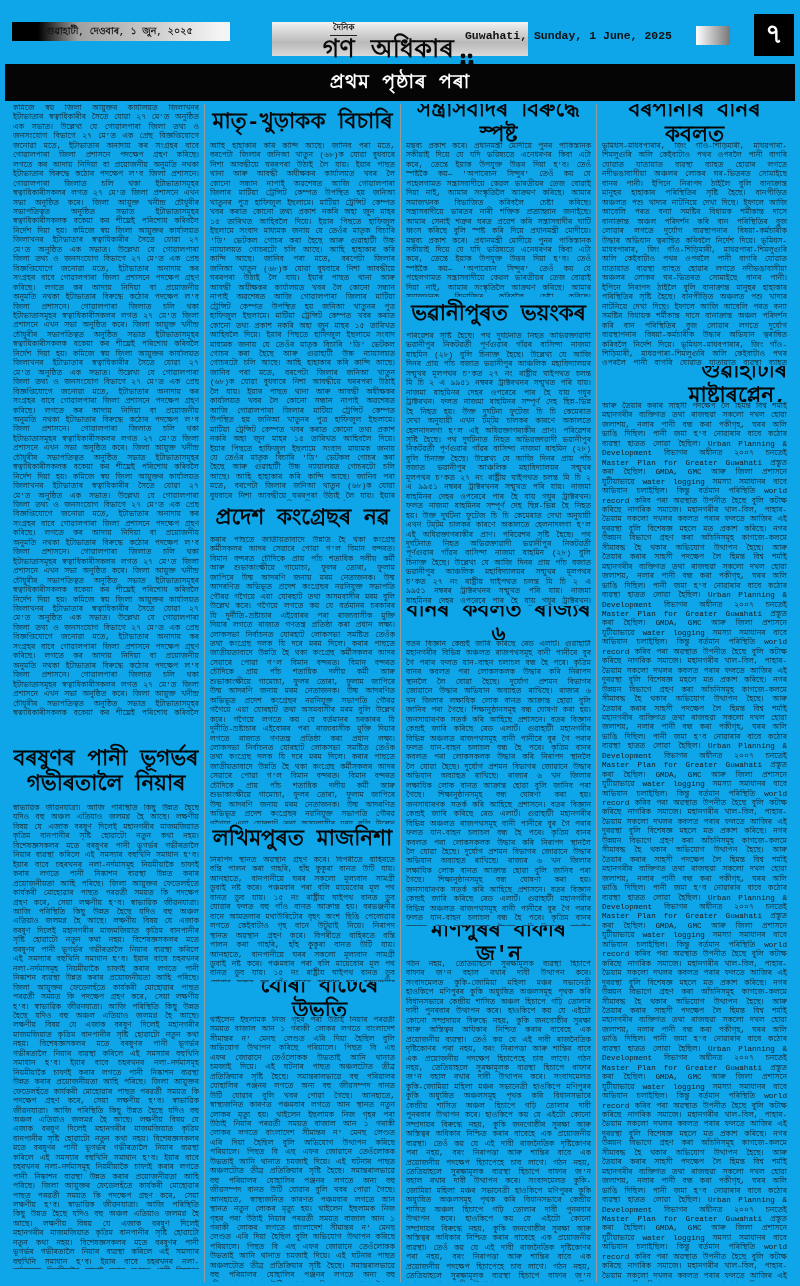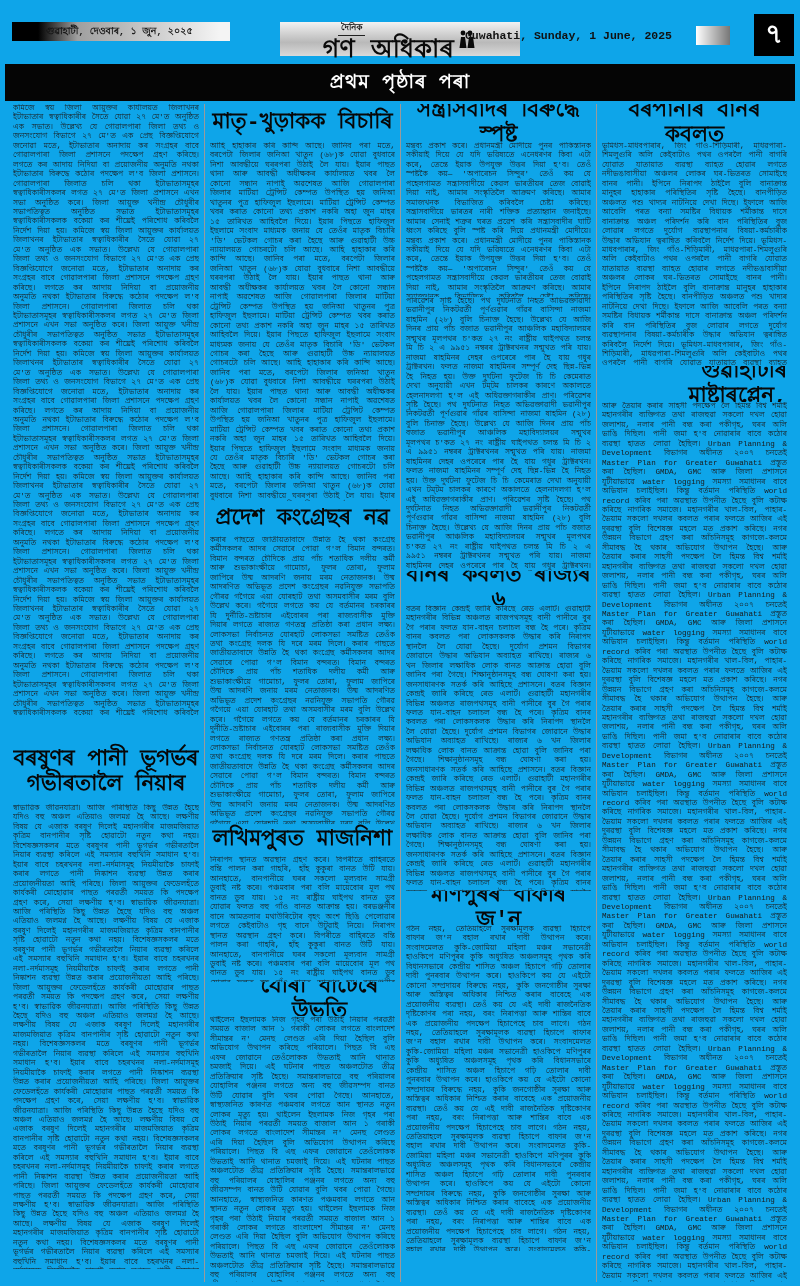--- a/index.html
+++ b/index.html
@@ -4,27 +4,27 @@
 <style>
   html,body{margin:0;padding:0;background:#e9e9e9;}
   .page{position:relative;width:800px;height:1286px;background:#0ea5e9;margin:0 auto;
         font-family:Liberation Mono, monospace;overflow:hidden;}
   
   .hdr{position:absolute;top:6px;left:0;right:0;height:54px;}
   .hdr-left{position:absolute;left:12px;top:16px;width:218px;height:19px;
       background:linear-gradient(to right,#000 0%,#000 12%,#9f9f9f 30%,#f4f4f4 95%);
       display:flex;align-items:center;}
   .hdr-left span{margin-left:34px;font-size:9.5px;font-weight:bold;color:#161616;white-space:nowrap;}
-  .hdr-center{position:absolute;left:50%;top:6px;transform:translateX(-50%);width:240px;height:46px;}
+  .hdr-center{position:absolute;left:50%;top:6px;transform:translateX(-50%);width:240px;height:46px;padding-left:16px;}
   .masthead-bar{position:absolute;left:0;right:0;top:10px;height:34px;
       background:linear-gradient(to bottom,#f2f2f2,#b9b9b9 60%,#d9d9d9);
       display:flex;align-items:center;justify-content:center;}
   .masthead-daily{position:absolute;top:-1px;left:58px;font-size:8.5px;font-weight:bold;color:#111;
       border-bottom:1px solid #222;padding:0 3px;}
-  .masthead-title{font-size:25px;font-weight:800;color:#0a0a0a;display:flex;align-items:flex-start;gap:3px;
+  .masthead-title{font-size:25px;font-weight:800;color:#0a0a0a;display:flex;align-items:flex-end;gap:3px;
       letter-spacing:0.5px;margin-top:22px;}
   .hdr-right{position:absolute;right:6px;top:8px;height:42px;display:flex;align-items:center;gap:24px;}
   .hdr-right .rdate{font-size:11.5px;font-weight:bold;color:#111;white-space:nowrap;}
   .hdr-right .fade{width:34px;height:19px;background:linear-gradient(to right,#fff,#777);}
   .pagenum{width:40px;height:42px;background:#000;color:#fff;display:flex;align-items:center;
       justify-content:center;font-size:27px;font-weight:bold;}
   
   .banner{position:absolute;top:64px;left:5px;right:5px;height:37px;background:#050505;
       display:flex;align-items:center;justify-content:center;}
   .banner span{color:#fff;font-size:19px;font-weight:bold;letter-spacing:1px;}
@@ -84,20 +84,21 @@
         <h2 class="headline" style="height: 35px;">প্ৰদেশ কংগ্ৰেছৰ নৱ</h2>
         <p class="bodytxt" style="height: 288px;">কৰাৰ পাছতে জাতীয়তাবাদে উন্নতি হৈ থকা কংগ্ৰেছ কৰ্মীসকলৰ আদৰ সেৱাৰে পোৱা গ'ল বিমান বন্দৰত। বিমান বন্দৰত চৌদিকে প্ৰায় পাঁচ শতাধিক দলীয় কৰ্মী আৰু শুভাকাংক্ষীয়ে গামোচা, ফুলৰ তোৰা, ফুলাম জাপিৰে উষ্ম আদৰণি জনায় মৰম নেতাজনক। উষ্ম আদৰণিত অভিভূত প্ৰদেশ কংগ্ৰেছৰ নৱনিযুক্ত সভাপতি গৌৰৱ গগৈয়ে এয়া যোৰহাট তথা অসমবাসীৰ মৰম বুলি উল্লেখ কৰে। গগৈয়ে লগতে কয় যে বৰ্তমানৰ চৰকাৰৰ যি দুৰ্নীতি-ভ্ৰষ্টাচাৰ এইবোৰৰ পৰা ৰাজ্যবাসীক মুক্তি দিয়াৰ লগতে ৰাজ্যত গণতন্ত্ৰ প্ৰতিষ্ঠা কৰা প্ৰধান লক্ষ্য। লোকসভা নিৰ্বাচনত যোৰহাট লোকসভা সমষ্টিত তেওঁক তথা কংগ্ৰেছ দলক যি দৰে মৰম দিলে। কৰাৰ পাছতে জাতীয়তাবাদে উন্নতি হৈ থকা কংগ্ৰেছ কৰ্মীসকলৰ আদৰ সেৱাৰে পোৱা গ'ল বিমান বন্দৰত। বিমান বন্দৰত চৌদিকে প্ৰায় পাঁচ শতাধিক দলীয় কৰ্মী আৰু শুভাকাংক্ষীয়ে গামোচা, ফুলৰ তোৰা, ফুলাম জাপিৰে উষ্ম আদৰণি জনায় মৰম নেতাজনক। উষ্ম আদৰণিত অভিভূত প্ৰদেশ কংগ্ৰেছৰ নৱনিযুক্ত সভাপতি গৌৰৱ গগৈয়ে এয়া যোৰহাট তথা অসমবাসীৰ মৰম বুলি উল্লেখ কৰে। গগৈয়ে লগতে কয় যে বৰ্তমানৰ চৰকাৰৰ যি দুৰ্নীতি-ভ্ৰষ্টাচাৰ এইবোৰৰ পৰা ৰাজ্যবাসীক মুক্তি দিয়াৰ লগতে ৰাজ্যত গণতন্ত্ৰ প্ৰতিষ্ঠা কৰা প্ৰধান লক্ষ্য। লোকসভা নিৰ্বাচনত যোৰহাট লোকসভা সমষ্টিত তেওঁক তথা কংগ্ৰেছ দলক যি দৰে মৰম দিলে। কৰাৰ পাছতে জাতীয়তাবাদে উন্নতি হৈ থকা কংগ্ৰেছ কৰ্মীসকলৰ আদৰ সেৱাৰে পোৱা গ'ল বিমান বন্দৰত। বিমান বন্দৰত চৌদিকে প্ৰায় পাঁচ শতাধিক দলীয় কৰ্মী আৰু শুভাকাংক্ষীয়ে গামোচা, ফুলৰ তোৰা, ফুলাম জাপিৰে উষ্ম আদৰণি জনায় মৰম নেতাজনক। উষ্ম আদৰণিত অভিভূত প্ৰদেশ কংগ্ৰেছৰ নৱনিযুক্ত সভাপতি গৌৰৱ গগৈয়ে এয়া যোৰহাট তথা অসমবাসীৰ মৰম বুলি উল্লেখ কৰে। গগৈয়ে লগতে কয় যে বৰ্তমানৰ চৰকাৰৰ যি দুৰ্নীতি-ভ্ৰষ্টাচাৰ এইবোৰৰ পৰা ৰাজ্যবাসীক মুক্তি দিয়াৰ লগতে ৰাজ্যত গণতন্ত্ৰ প্ৰতিষ্ঠা কৰা প্ৰধান লক্ষ্য। লোকসভা নিৰ্বাচনত যোৰহাট লোকসভা সমষ্টিত তেওঁক তথা কংগ্ৰেছ দলক যি দৰে মৰম দিলে। কৰাৰ পাছতে জাতীয়তাবাদে উন্নতি হৈ থকা কংগ্ৰেছ কৰ্মীসকলৰ আদৰ সেৱাৰে পোৱা গ'ল বিমান বন্দৰত। বিমান বন্দৰত চৌদিকে প্ৰায় পাঁচ শতাধিক দলীয় কৰ্মী আৰু শুভাকাংক্ষীয়ে গামোচা, ফুলৰ তোৰা, ফুলাম জাপিৰে উষ্ম আদৰণি জনায় মৰম নেতাজনক। উষ্ম আদৰণিত অভিভূত প্ৰদেশ কংগ্ৰেছৰ নৱনিযুক্ত সভাপতি গৌৰৱ গগৈয়ে এয়া যোৰহাট তথা অসমবাসীৰ মৰম বুলি উল্লেখ কৰে। গগৈয়ে লগতে কয় যে বৰ্তমানৰ চৰকাৰৰ যি দুৰ্নীতি-ভ্ৰষ্টাচাৰ এইবোৰৰ পৰা ৰাজ্যবাসীক মুক্তি দিয়াৰ লগতে ৰাজ্যত গণতন্ত্ৰ প্ৰতিষ্ঠা কৰা প্ৰধান লক্ষ্য। লোকসভা নিৰ্বাচনত যোৰহাট লোকসভা সমষ্টিত তেওঁক তথা কংগ্ৰেছ দলক যি দৰে মৰম দিলে।</p>
         <h2 class="headline" style="height: 32px;">লখিমপুৰত মাজনিশা</h2>
         <p class="bodytxt" style="height: 126px;">নিৰাপদ স্থানত অৱস্থান গ্ৰহণ কৰে। বিপৰীতে বাহিৰতে বন্তি পালন কৰা গাহৰি, হাঁহ কুকুৰা বানত উটি যায়। আনহাতে, বানপানীয়ে ঘৰৰ সকলো মূল্যবান সামগ্ৰী ডুবাই নষ্ট কৰে। পঞ্চমবাৰ পৰা বলি মায়েবোৰ মূল পথ বানত ডুব যায়। ১৫ নং ৰাষ্ট্ৰীয় ঘাইপথ বানত ডুব যোৱাৰ ফলত বহু গাঁও বানত আক্ৰান্ত হয়। বৰভঞ্জনীৰ বানে আমতলাৰ মথাউৰিটোৰ বৃহৎ অংশ ছিঙি পেলোৱাৰ লগতে কেইবাটাও গৃহ বানে উটুৱাই নিয়ে। নিৰাপদ স্থানত অৱস্থান গ্ৰহণ কৰে। বিপৰীতে বাহিৰতে বন্তি পালন কৰা গাহৰি, হাঁহ কুকুৰা বানত উটি যায়। আনহাতে, বানপানীয়ে ঘৰৰ সকলো মূল্যবান সামগ্ৰী ডুবাই নষ্ট কৰে। পঞ্চমবাৰ পৰা বলি মায়েবোৰ মূল পথ বানত ডুব যায়। ১৫ নং ৰাষ্ট্ৰীয় ঘাইপথ বানত ডুব যোৱাৰ ফলত বহু গাঁও বানত আক্ৰান্ত হয়। বৰভঞ্জনীৰ বানে আমতলাৰ মথাউৰিটোৰ বৃহৎ অংশ ছিঙি পেলোৱাৰ লগতে কেইবাটাও গৃহ বানে উটুৱাই নিয়ে।</p>
         <h2 class="headline" style="height: 34px; margin-left: 34px;">যোৰা বাটেৰে উভতি</h2>
         <p class="bodytxt" style="height: 270px;">থাইলেন ইছলামক নিজ গৃহৰ পৰা উঠাই নিয়াৰ পৰৱৰ্তী সময়ত বাজাল আন ১ গৰাকী লোকৰ লগতে বাংলাদেশ সীমান্তৰ ন' মেনছ লেণ্ডত এৰি দিয়া হৈছিল বুলি অভিযোগ উত্থাপন কৰিছে পৰিয়ালে। পিছত বি এছ এফৰ জোৱানে তেওঁলোকক উভতাই আনি থানাত চমজাই দিয়ে। এই ঘটনাৰ পাছত অঞ্চলটোত তীব্ৰ প্ৰতিক্ৰিয়াৰ সৃষ্টি হৈছে। সমান্তৰালভাৱে বহু পৰিয়ালৰ যোহালিৰ পঞ্জনৰ লগতে অন্য বহু জীৱসম্পদ বানত উটি যোৱাৰ বুলি খবৰ পোৱা গৈছে। আনহাতে, স্বাস্থ্যজনিত কাৰণত পঞ্চমবাৰ লগতে আন স্থানত নতুন লোকৰ মৃত্যু হয়। থাইলেন ইছলামক নিজ গৃহৰ পৰা উঠাই নিয়াৰ পৰৱৰ্তী সময়ত বাজাল আন ১ গৰাকী লোকৰ লগতে বাংলাদেশ সীমান্তৰ ন' মেনছ লেণ্ডত এৰি দিয়া হৈছিল বুলি অভিযোগ উত্থাপন কৰিছে পৰিয়ালে। পিছত বি এছ এফৰ জোৱানে তেওঁলোকক উভতাই আনি থানাত চমজাই দিয়ে। এই ঘটনাৰ পাছত অঞ্চলটোত তীব্ৰ প্ৰতিক্ৰিয়াৰ সৃষ্টি হৈছে। সমান্তৰালভাৱে বহু পৰিয়ালৰ যোহালিৰ পঞ্জনৰ লগতে অন্য বহু জীৱসম্পদ বানত উটি যোৱাৰ বুলি খবৰ পোৱা গৈছে। আনহাতে, স্বাস্থ্যজনিত কাৰণত পঞ্চমবাৰ লগতে আন স্থানত নতুন লোকৰ মৃত্যু হয়। থাইলেন ইছলামক নিজ গৃহৰ পৰা উঠাই নিয়াৰ পৰৱৰ্তী সময়ত বাজাল আন ১ গৰাকী লোকৰ লগতে বাংলাদেশ সীমান্তৰ ন' মেনছ লেণ্ডত এৰি দিয়া হৈছিল বুলি অভিযোগ উত্থাপন কৰিছে পৰিয়ালে। পিছত বি এছ এফৰ জোৱানে তেওঁলোকক উভতাই আনি থানাত চমজাই দিয়ে। এই ঘটনাৰ পাছত অঞ্চলটোত তীব্ৰ প্ৰতিক্ৰিয়াৰ সৃষ্টি হৈছে। সমান্তৰালভাৱে বহু পৰিয়ালৰ যোহালিৰ পঞ্জনৰ লগতে অন্য বহু জীৱসম্পদ বানত উটি যোৱাৰ বুলি খবৰ পোৱা গৈছে। আনহাতে, স্বাস্থ্যজনিত কাৰণত পঞ্চমবাৰ লগতে আন স্থানত নতুন লোকৰ মৃত্যু হয়।</p>
       </div>
       <div class="col">
         <h2 class="headline" style="height: 38px;">সন্ত্ৰাসবাদৰ বিৰুদ্ধে স্পষ্ট</h2>
         <p class="bodytxt" style="height: 155px;">মন্তব্য প্ৰকাশ কৰে। প্ৰধানমন্ত্ৰী মোদীয়ে পুনৰ পাকিস্তানক সকীয়াই দিয়ে যে যদি ভৱিষ্যতে এনেধৰণৰ কিবা এটা কৰে, তেন্তে ইয়াক উপযুক্ত উত্তৰ দিয়া হ'ব। তেওঁ স্পষ্টকৈ কয়— 'অপাৰেচন সিন্দুৰ' তেওঁ কয় যে পহেলগামত সন্ত্ৰাসবাদীয়ে কেৱল ভাৰতীয়ৰ তেজ বোৱাই দিয়া নাই, আমাৰ সংস্কৃতিলৈ আক্ৰমণ কৰিছে। আমাৰ সমাজখনক বিভাজিত কৰিবলৈ চেষ্টা কৰিছে। সন্ত্ৰাসবাদীয়ে ভাৰতৰ নাৰী শক্তিক প্ৰত্যাহ্বান জনাইছে। আমাৰ সেনাই শত্ৰুৰ ঘৰত প্ৰৱেশ কৰি সন্ত্ৰাসবাদীৰ ঘাটি ধ্বংস কৰিছে বুলি স্পষ্ট কৰি দিয়ে প্ৰধানমন্ত্ৰী মোদীয়ে। মন্তব্য প্ৰকাশ কৰে। প্ৰধানমন্ত্ৰী মোদীয়ে পুনৰ পাকিস্তানক সকীয়াই দিয়ে যে যদি ভৱিষ্যতে এনেধৰণৰ কিবা এটা কৰে, তেন্তে ইয়াক উপযুক্ত উত্তৰ দিয়া হ'ব। তেওঁ স্পষ্টকৈ কয়— 'অপাৰেচন সিন্দুৰ' তেওঁ কয় যে পহেলগামত সন্ত্ৰাসবাদীয়ে কেৱল ভাৰতীয়ৰ তেজ বোৱাই দিয়া নাই, আমাৰ সংস্কৃতিলৈ আক্ৰমণ কৰিছে। আমাৰ সমাজখনক বিভাজিত কৰিবলৈ চেষ্টা কৰিছে। সন্ত্ৰাসবাদীয়ে ভাৰতৰ নাৰী শক্তিক প্ৰত্যাহ্বান জনাইছে। আমাৰ সেনাই শত্ৰুৰ ঘৰত প্ৰৱেশ কৰি সন্ত্ৰাসবাদীৰ ঘাটি ধ্বংস কৰিছে বুলি স্পষ্ট কৰি দিয়ে প্ৰধানমন্ত্ৰী মোদীয়ে।</p>
+        <h2 class="headline" style="height: 35px;">ভৱানীপুৰত ভয়ংকৰ</h2>
         <p class="bodytxt" style="height: 274px;">পৰিৱেশৰ সৃষ্টি হৈছে। পথ দুৰ্ঘটনাত নিহত অভিৱক্তাৱাদী ভৱানীপুৰ নিকটৱৰ্তী পূৰ্ণগুৱাৰ গাঁৱৰ বাসিন্দা নাজমা ষাহমিন (২৮) বুলি চিনাক্ত হৈছে। উল্লেখ্য যে আজি দিনৰ প্ৰায় পাঁচ বজাত ভৱানীপুৰ আঞ্চলিক মহাবিদ্যালয়ৰ সন্মুখৰ মূলপথৰ চ'কত ২৭ নং ৰাষ্ট্ৰীয় ঘাইপথত চলন্ত মি চি ২ এ ৯৯৫১ নম্বৰৰ ট্ৰাক্টৰখনৰ সন্মুখত পৰি যায়। নাজমা ষাহমিনৰ দেহৰ ওপৰেৰে পাৰ হৈ যায় গধুৰ ট্ৰাক্টৰখন। ফলত নাজমা ষাহমিনৰ সম্পূৰ্ণ দেহ ছিন্ন-ভিন্ন হৈ নিহত হয়। উক্ত দুৰ্ঘটনা ফুটেজ চি চি কেমেৰাত দেখা অনুযায়ী এখন টম্টম চালকৰ কাৰণে অকালতে হেলনাদলগা হ'ল এই অধিৱক্তাগৰাকীৰ প্ৰাণ। পৰিৱেশৰ সৃষ্টি হৈছে। পথ দুৰ্ঘটনাত নিহত অভিৱক্তাৱাদী ভৱানীপুৰ নিকটৱৰ্তী পূৰ্ণগুৱাৰ গাঁৱৰ বাসিন্দা নাজমা ষাহমিন (২৮) বুলি চিনাক্ত হৈছে। উল্লেখ্য যে আজি দিনৰ প্ৰায় পাঁচ বজাত ভৱানীপুৰ আঞ্চলিক মহাবিদ্যালয়ৰ সন্মুখৰ মূলপথৰ চ'কত ২৭ নং ৰাষ্ট্ৰীয় ঘাইপথত চলন্ত মি চি ২ এ ৯৯৫১ নম্বৰৰ ট্ৰাক্টৰখনৰ সন্মুখত পৰি যায়। নাজমা ষাহমিনৰ দেহৰ ওপৰেৰে পাৰ হৈ যায় গধুৰ ট্ৰাক্টৰখন। ফলত নাজমা ষাহমিনৰ সম্পূৰ্ণ দেহ ছিন্ন-ভিন্ন হৈ নিহত হয়। উক্ত দুৰ্ঘটনা ফুটেজ চি চি কেমেৰাত দেখা অনুযায়ী এখন টম্টম চালকৰ কাৰণে অকালতে হেলনাদলগা হ'ল এই অধিৱক্তাগৰাকীৰ প্ৰাণ। পৰিৱেশৰ সৃষ্টি হৈছে। পথ দুৰ্ঘটনাত নিহত অভিৱক্তাৱাদী ভৱানীপুৰ নিকটৱৰ্তী পূৰ্ণগুৱাৰ গাঁৱৰ বাসিন্দা নাজমা ষাহমিন (২৮) বুলি চিনাক্ত হৈছে। উল্লেখ্য যে আজি দিনৰ প্ৰায় পাঁচ বজাত ভৱানীপুৰ আঞ্চলিক মহাবিদ্যালয়ৰ সন্মুখৰ মূলপথৰ চ'কত ২৭ নং ৰাষ্ট্ৰীয় ঘাইপথত চলন্ত মি চি ২ এ ৯৯৫১ নম্বৰৰ ট্ৰাক্টৰখনৰ সন্মুখত পৰি যায়। নাজমা ষাহমিনৰ দেহৰ ওপৰেৰে পাৰ হৈ যায় গধুৰ ট্ৰাক্টৰখন। ফলত নাজমা ষাহমিনৰ সম্পূৰ্ণ দেহ ছিন্ন-ভিন্ন হৈ নিহত হয়। উক্ত দুৰ্ঘটনা ফুটেজ চি চি কেমেৰাত দেখা অনুযায়ী এখন টম্টম চালকৰ কাৰণে অকালতে হেলনাদলগা হ'ল এই অধিৱক্তাগৰাকীৰ প্ৰাণ।</p>
         <h2 class="headline" style="height: 34px;">বানৰ কবলত ৰাজ্যৰ ৬</h2>
         <p class="bodytxt" style="height: 286px;">বতৰ বিজ্ঞান কেন্দ্ৰই জাৰি কৰিছে ৰেড এলাৰ্ট। গুৱাহাটী মহানগৰীৰ বিভিন্ন অঞ্চলত ৰাজপথসমূহ বানী পানীৰে বুৰ গৈ পৰাৰ ফলত যান-বাহন চলাচল বন্ধ হৈ পৰে। কৃত্ৰিম বানৰ কবলত পৰা লোকসকলক উদ্ধাৰ কৰি নিৰাপদ স্থানলৈ লৈ যোৱা হৈছে। দুৰ্যোগ প্ৰশমন বিভাগৰ জোৱানে উদ্ধাৰ অভিযান অব্যাহত ৰাখিছে। ৰাজ্যৰ ৬ খন জিলাৰ লক্ষাধিক লোক বানত আক্ৰান্ত হোৱা বুলি জানিব পৰা গৈছে। শিক্ষানুষ্ঠানসমূহ বন্ধ ঘোষণা কৰা হয়। জনসাধাৰণক সতৰ্ক কৰি আহিছে প্ৰশাসনে। বতৰ বিজ্ঞান কেন্দ্ৰই জাৰি কৰিছে ৰেড এলাৰ্ট। গুৱাহাটী মহানগৰীৰ বিভিন্ন অঞ্চলত ৰাজপথসমূহ বানী পানীৰে বুৰ গৈ পৰাৰ ফলত যান-বাহন চলাচল বন্ধ হৈ পৰে। কৃত্ৰিম বানৰ কবলত পৰা লোকসকলক উদ্ধাৰ কৰি নিৰাপদ স্থানলৈ লৈ যোৱা হৈছে। দুৰ্যোগ প্ৰশমন বিভাগৰ জোৱানে উদ্ধাৰ অভিযান অব্যাহত ৰাখিছে। ৰাজ্যৰ ৬ খন জিলাৰ লক্ষাধিক লোক বানত আক্ৰান্ত হোৱা বুলি জানিব পৰা গৈছে। শিক্ষানুষ্ঠানসমূহ বন্ধ ঘোষণা কৰা হয়। জনসাধাৰণক সতৰ্ক কৰি আহিছে প্ৰশাসনে। বতৰ বিজ্ঞান কেন্দ্ৰই জাৰি কৰিছে ৰেড এলাৰ্ট। গুৱাহাটী মহানগৰীৰ বিভিন্ন অঞ্চলত ৰাজপথসমূহ বানী পানীৰে বুৰ গৈ পৰাৰ ফলত যান-বাহন চলাচল বন্ধ হৈ পৰে। কৃত্ৰিম বানৰ কবলত পৰা লোকসকলক উদ্ধাৰ কৰি নিৰাপদ স্থানলৈ লৈ যোৱা হৈছে। দুৰ্যোগ প্ৰশমন বিভাগৰ জোৱানে উদ্ধাৰ অভিযান অব্যাহত ৰাখিছে। ৰাজ্যৰ ৬ খন জিলাৰ লক্ষাধিক লোক বানত আক্ৰান্ত হোৱা বুলি জানিব পৰা গৈছে। শিক্ষানুষ্ঠানসমূহ বন্ধ ঘোষণা কৰা হয়। জনসাধাৰণক সতৰ্ক কৰি আহিছে প্ৰশাসনে। বতৰ বিজ্ঞান কেন্দ্ৰই জাৰি কৰিছে ৰেড এলাৰ্ট। গুৱাহাটী মহানগৰীৰ বিভিন্ন অঞ্চলত ৰাজপথসমূহ বানী পানীৰে বুৰ গৈ পৰাৰ ফলত যান-বাহন চলাচল বন্ধ হৈ পৰে। কৃত্ৰিম বানৰ কবলত পৰা লোকসকলক উদ্ধাৰ কৰি নিৰাপদ স্থানলৈ লৈ যোৱা হৈছে। দুৰ্যোগ প্ৰশমন বিভাগৰ জোৱানে উদ্ধাৰ অভিযান অব্যাহত ৰাখিছে। ৰাজ্যৰ ৬ খন জিলাৰ লক্ষাধিক লোক বানত আক্ৰান্ত হোৱা বুলি জানিব পৰা গৈছে। শিক্ষানুষ্ঠানসমূহ বন্ধ ঘোষণা কৰা হয়। জনসাধাৰণক সতৰ্ক কৰি আহিছে প্ৰশাসনে।</p>
         <h2 class="headline" style="height: 34px;">মণিপুৰৰ বাফাৰ জ'ন</h2>
         <p class="bodytxt" style="height: 326px;">গঠন নহয়, তেতিয়াহলে সুৰক্ষামূলক ব্যৱস্থা হিচাপে বাফাৰ জ'ন বহাল ৰখাৰ দাবী উত্থাপন কৰে। সংবাদমেলত কুকি-জোমিয়া মহিলা মঞ্চৰ সভানেত্ৰী হাওকিপে মণিপুৰৰ কুকি অধ্যুষিত অঞ্চলসমূহ পৃথক কৰি বিধানসভাৰে কেন্দ্ৰীয় শাসিত অঞ্চল হিচাপে গঢ়ি তোলাৰ দাবী পুনৰবাৰ উত্থাপন কৰে। হাওকিপে কয় যে এইটো কোনো সম্প্ৰদায়ৰ বিৰুদ্ধে নহয়, কুকি জনগোষ্ঠীৰ সুৰক্ষা আৰু অস্তিত্বৰ অধিকাৰ নিশ্চিত কৰাৰ বাবেহে এক প্ৰয়োজনীয় ব্যৱস্থা। তেওঁ কয় যে এই দাবী ৰাজনৈতিক দৃষ্টিকোণৰ পৰা নহয়, বৰং নিৰাপত্তা আৰু শান্তিৰ বাবে এক প্ৰয়োজনীয় পদক্ষেপ হিচাপেহে চাব লাগে। গঠন নহয়, তেতিয়াহলে সুৰক্ষামূলক ব্যৱস্থা হিচাপে বাফাৰ জ'ন বহাল ৰখাৰ দাবী উত্থাপন কৰে। সংবাদমেলত কুকি-জোমিয়া মহিলা মঞ্চৰ সভানেত্ৰী হাওকিপে মণিপুৰৰ কুকি অধ্যুষিত অঞ্চলসমূহ পৃথক কৰি বিধানসভাৰে কেন্দ্ৰীয় শাসিত অঞ্চল হিচাপে গঢ়ি তোলাৰ দাবী পুনৰবাৰ উত্থাপন কৰে। হাওকিপে কয় যে এইটো কোনো সম্প্ৰদায়ৰ বিৰুদ্ধে নহয়, কুকি জনগোষ্ঠীৰ সুৰক্ষা আৰু অস্তিত্বৰ অধিকাৰ নিশ্চিত কৰাৰ বাবেহে এক প্ৰয়োজনীয় ব্যৱস্থা। তেওঁ কয় যে এই দাবী ৰাজনৈতিক দৃষ্টিকোণৰ পৰা নহয়, বৰং নিৰাপত্তা আৰু শান্তিৰ বাবে এক প্ৰয়োজনীয় পদক্ষেপ হিচাপেহে চাব লাগে। গঠন নহয়, তেতিয়াহলে সুৰক্ষামূলক ব্যৱস্থা হিচাপে বাফাৰ জ'ন বহাল ৰখাৰ দাবী উত্থাপন কৰে। সংবাদমেলত কুকি-জোমিয়া মহিলা মঞ্চৰ সভানেত্ৰী হাওকিপে মণিপুৰৰ কুকি অধ্যুষিত অঞ্চলসমূহ পৃথক কৰি বিধানসভাৰে কেন্দ্ৰীয় শাসিত অঞ্চল হিচাপে গঢ়ি তোলাৰ দাবী পুনৰবাৰ উত্থাপন কৰে। হাওকিপে কয় যে এইটো কোনো সম্প্ৰদায়ৰ বিৰুদ্ধে নহয়, কুকি জনগোষ্ঠীৰ সুৰক্ষা আৰু অস্তিত্বৰ অধিকাৰ নিশ্চিত কৰাৰ বাবেহে এক প্ৰয়োজনীয় ব্যৱস্থা। তেওঁ কয় যে এই দাবী ৰাজনৈতিক দৃষ্টিকোণৰ পৰা নহয়, বৰং নিৰাপত্তা আৰু শান্তিৰ বাবে এক প্ৰয়োজনীয় পদক্ষেপ হিচাপেহে চাব লাগে। গঠন নহয়, তেতিয়াহলে সুৰক্ষামূলক ব্যৱস্থা হিচাপে বাফাৰ জ'ন বহাল ৰখাৰ দাবী উত্থাপন কৰে। সংবাদমেলত কুকি-জোমিয়া মহিলা মঞ্চৰ সভানেত্ৰী হাওকিপে মণিপুৰৰ কুকি অধ্যুষিত অঞ্চলসমূহ পৃথক কৰি বিধানসভাৰে কেন্দ্ৰীয় শাসিত অঞ্চল হিচাপে গঢ়ি তোলাৰ দাবী পুনৰবাৰ উত্থাপন কৰে। হাওকিপে কয় যে এইটো কোনো সম্প্ৰদায়ৰ বিৰুদ্ধে নহয়, কুকি জনগোষ্ঠীৰ সুৰক্ষা আৰু অস্তিত্বৰ অধিকাৰ নিশ্চিত কৰাৰ বাবেহে এক প্ৰয়োজনীয় ব্যৱস্থা। তেওঁ কয় যে এই দাবী ৰাজনৈতিক দৃষ্টিকোণৰ পৰা নহয়, বৰং নিৰাপত্তা আৰু শান্তিৰ বাবে এক প্ৰয়োজনীয় পদক্ষেপ হিচাপেহে চাব লাগে।</p>
       </div>
       <div class="col">
         <h2 class="headline" style="height: 38px;">বৰপানীৰ বানৰ কবলত</h2>
         <p class="bodytxt" style="height: 224px;">ভূমিধস-মাধবপাৰাৰ, জিং গাঁও-শিড়িমাৰী, মাধৱপাৰা-শিমলুগুৰি অলি কেইবাটাও পথৰ ওপৰলৈ পানী বাগৰি যোৱাত যাতায়াত ব্যৱস্থা ব্যাহত হোৱাৰ লগতে নদীভঙাবাসীয়া অঞ্চলৰ লোকৰ ঘৰ-ভিতৰত সোমাইছে বানৰ পানী। ইপিনে নিৰাপদ ঠাইলৈ বুলি বানাক্ৰান্ত মানুহৰ হাহাকাৰ পৰিস্থিতিৰ সৃষ্টি হৈছে। বানপীড়িত অঞ্চলত পশু খাদ্যৰ নাটনিয়ে দেখা দিছে। ইফালে আজি আবেলি পৰত বন্যা সমষ্টিৰ বিধায়ক শৰ্মীকান্ত দাসে বানাক্ৰান্ত অঞ্চল পৰিদৰ্শন কৰি বান পৰিস্থিতিৰ বুজ লোৱাৰ লগতে দুৰ্যোগ ব্যৱস্থাপনাৰ বিষয়া-কৰ্মচাৰীক উদ্ধাৰ অভিযান ত্বৰান্বিত কৰিবলৈ নিৰ্দেশ দিয়ে। ভূমিধস-মাধবপাৰাৰ, জিং গাঁও-শিড়িমাৰী, মাধৱপাৰা-শিমলুগুৰি অলি কেইবাটাও পথৰ ওপৰলৈ পানী বাগৰি যোৱাত যাতায়াত ব্যৱস্থা ব্যাহত হোৱাৰ লগতে নদীভঙাবাসীয়া অঞ্চলৰ লোকৰ ঘৰ-ভিতৰত সোমাইছে বানৰ পানী। ইপিনে নিৰাপদ ঠাইলৈ বুলি বানাক্ৰান্ত মানুহৰ হাহাকাৰ পৰিস্থিতিৰ সৃষ্টি হৈছে। বানপীড়িত অঞ্চলত পশু খাদ্যৰ নাটনিয়ে দেখা দিছে। ইফালে আজি আবেলি পৰত বন্যা সমষ্টিৰ বিধায়ক শৰ্মীকান্ত দাসে বানাক্ৰান্ত অঞ্চল পৰিদৰ্শন কৰি বান পৰিস্থিতিৰ বুজ লোৱাৰ লগতে দুৰ্যোগ ব্যৱস্থাপনাৰ বিষয়া-কৰ্মচাৰীক উদ্ধাৰ অভিযান ত্বৰান্বিত কৰিবলৈ নিৰ্দেশ দিয়ে। ভূমিধস-মাধবপাৰাৰ, জিং গাঁও-শিড়িমাৰী, মাধৱপাৰা-শিমলুগুৰি অলি কেইবাটাও পথৰ ওপৰলৈ পানী বাগৰি যোৱাত যাতায়াত ব্যৱস্থা ব্যাহত হোৱাৰ লগতে নদীভঙাবাসীয়া অঞ্চলৰ লোকৰ ঘৰ-ভিতৰত সোমাইছে বানৰ পানী। ইপিনে নিৰাপদ ঠাইলৈ বুলি বানাক্ৰান্ত মানুহৰ হাহাকাৰ পৰিস্থিতিৰ সৃষ্টি হৈছে। বানপীড়িত অঞ্চলত পশু খাদ্যৰ নাটনিয়ে দেখা দিছে। ইফালে আজি আবেলি পৰত বন্যা সমষ্টিৰ বিধায়ক শৰ্মীকান্ত দাসে বানাক্ৰান্ত অঞ্চল পৰিদৰ্শন কৰি বান পৰিস্থিতিৰ বুজ লোৱাৰ লগতে দুৰ্যোগ ব্যৱস্থাপনাৰ বিষয়া-কৰ্মচাৰীক উদ্ধাৰ অভিযান ত্বৰান্বিত কৰিবলৈ নিৰ্দেশ দিয়ে।</p>
         <h2 class="headline" style="height: 36px; text-align: right;">গুৱাহাটীৰ মাষ্টাৰপ্লেন,</h2>

